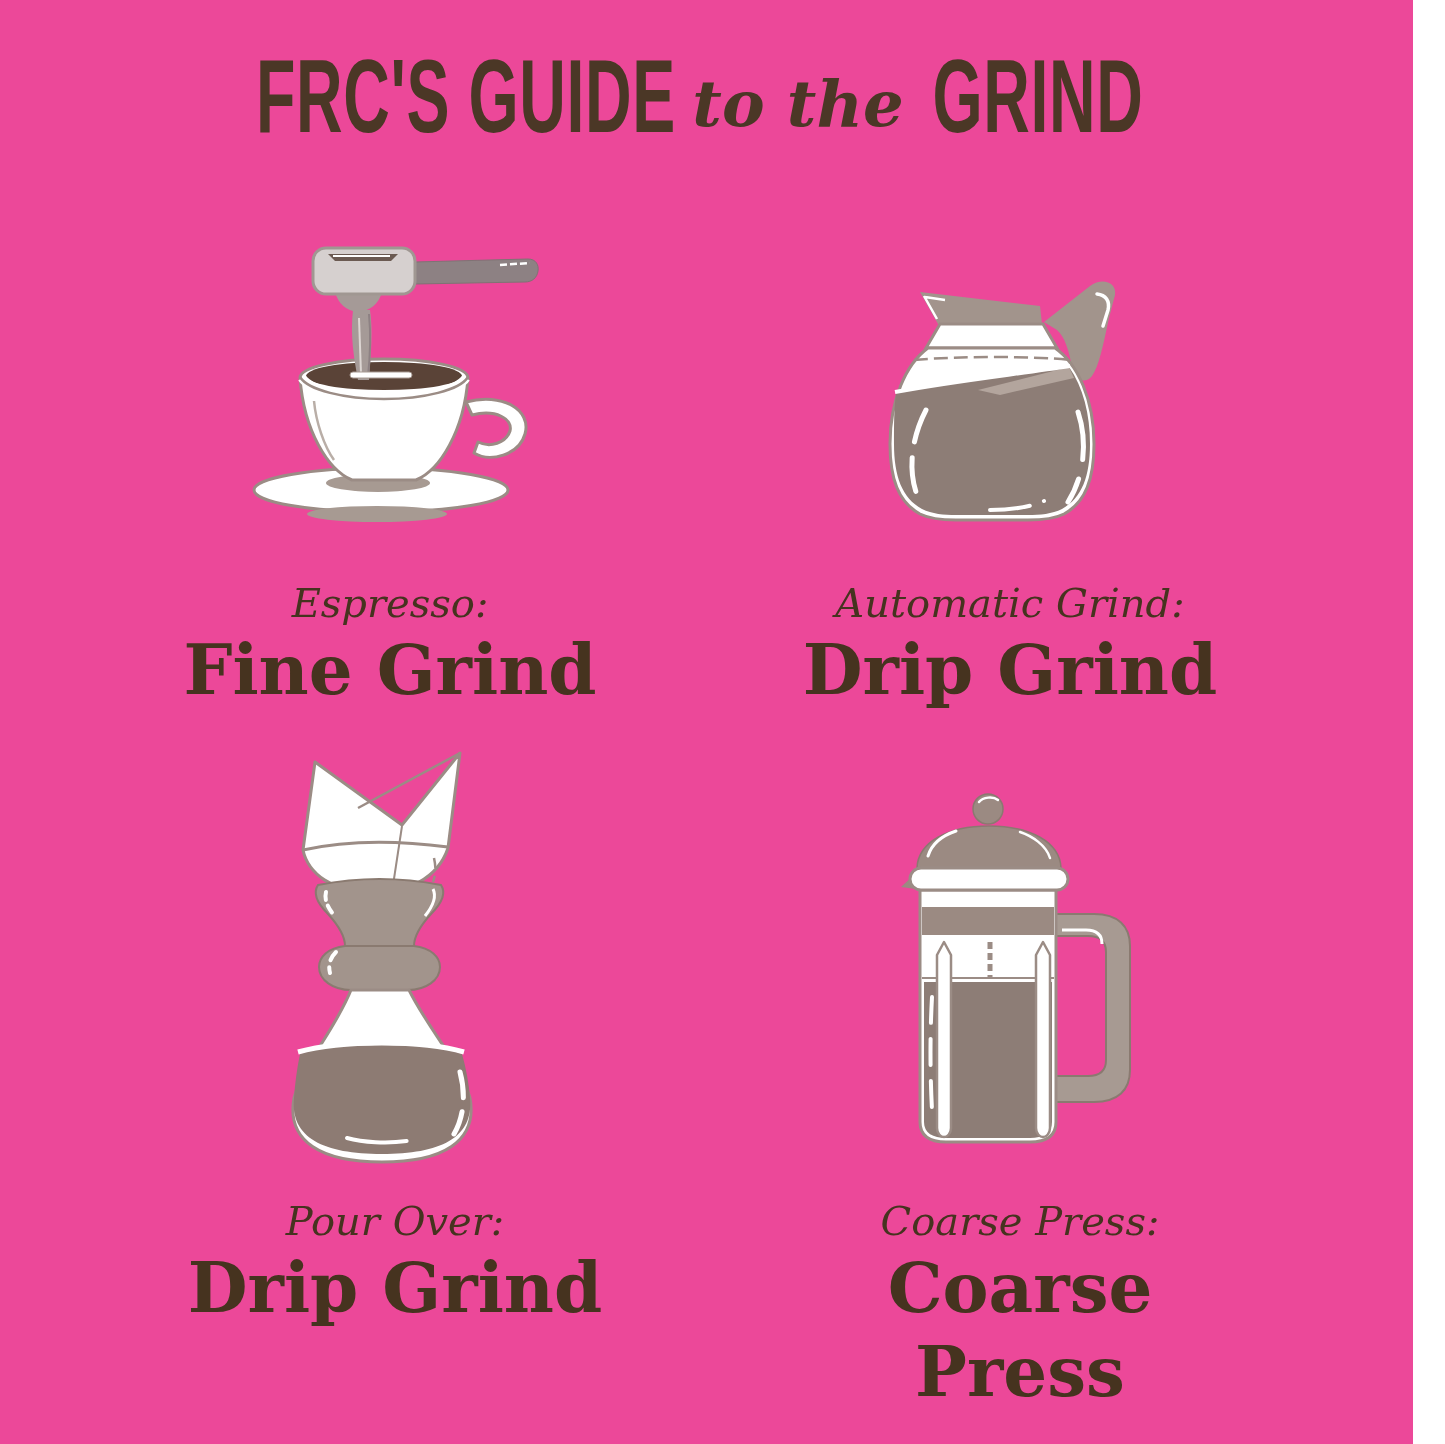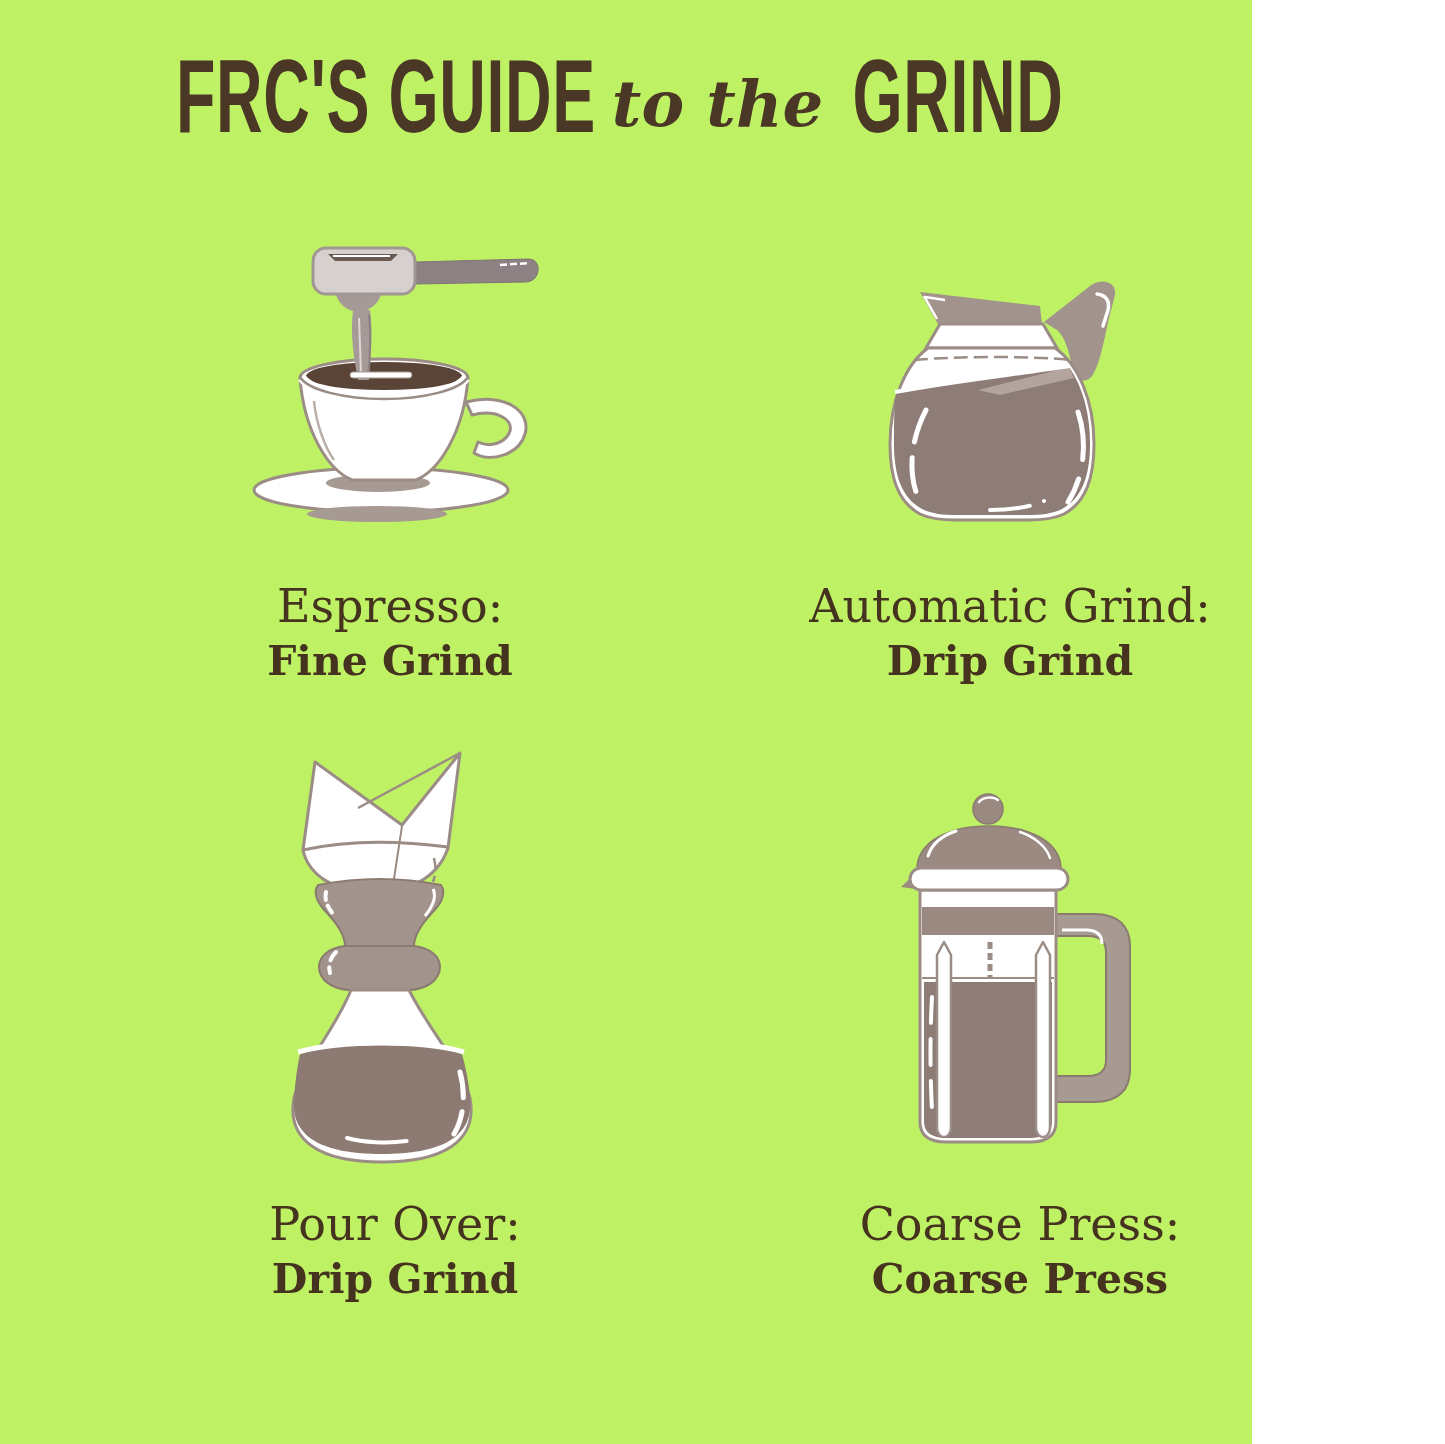--- a/index.html
+++ b/index.html
@@ -1,17 +1,17 @@
 <!DOCTYPE html>
 <html><head>
 <meta charset="utf-8">
 <style>
   html,body{margin:0;padding:0;background:#ffffff;}
   .canvas{
-    position:relative;width:1252px;height:1444px;background:#bef264;
+    position:relative;width:1413px;height:1444px;background:#ec4899;
     font-family:"DejaVu Serif", serif;overflow:hidden;
   }
   
   .title{
     position:absolute;top:44px;left:0;width:100%;
     display:flex;justify-content:center;align-items:center;gap:26px;
     color:#4b3726;
   }
   .title-block{
     position:relative;height:104px;display:inline-block;
@@ -25,22 +25,22 @@
   .tb-left{width:400px;}
   .tb-right{width:217px;}
   .title-script{
     font-family:"DejaVu Serif", serif;font-style:italic;font-weight:bold;
     font-size:64px;line-height:1;transform:translateY(8px);white-space:nowrap;
   }
   
   .fig{position:absolute;}
   
   .label{position:absolute;width:470px;text-align:center;color:#46331f;}
-  .label .method{font-size:46px;line-height:1.25;}
-  .label .grind{font-weight:bold;font-size:41px;line-height:1.22;}
+  .label .method{font-style:italic;font-size:40px;line-height:1.25;}
+  .label .grind{font-weight:bold;font-size:69px;line-height:1.22;}
   .lbl-espresso{left:155px;top:578px;}
   .lbl-autodrip{left:775px;top:578px;}
   .lbl-pourover{left:160px;top:1196px;}
   .lbl-frenchpress{left:785px;top:1196px;}
 </style>
 </head>
 <body>
 
 <div class="canvas">
 

